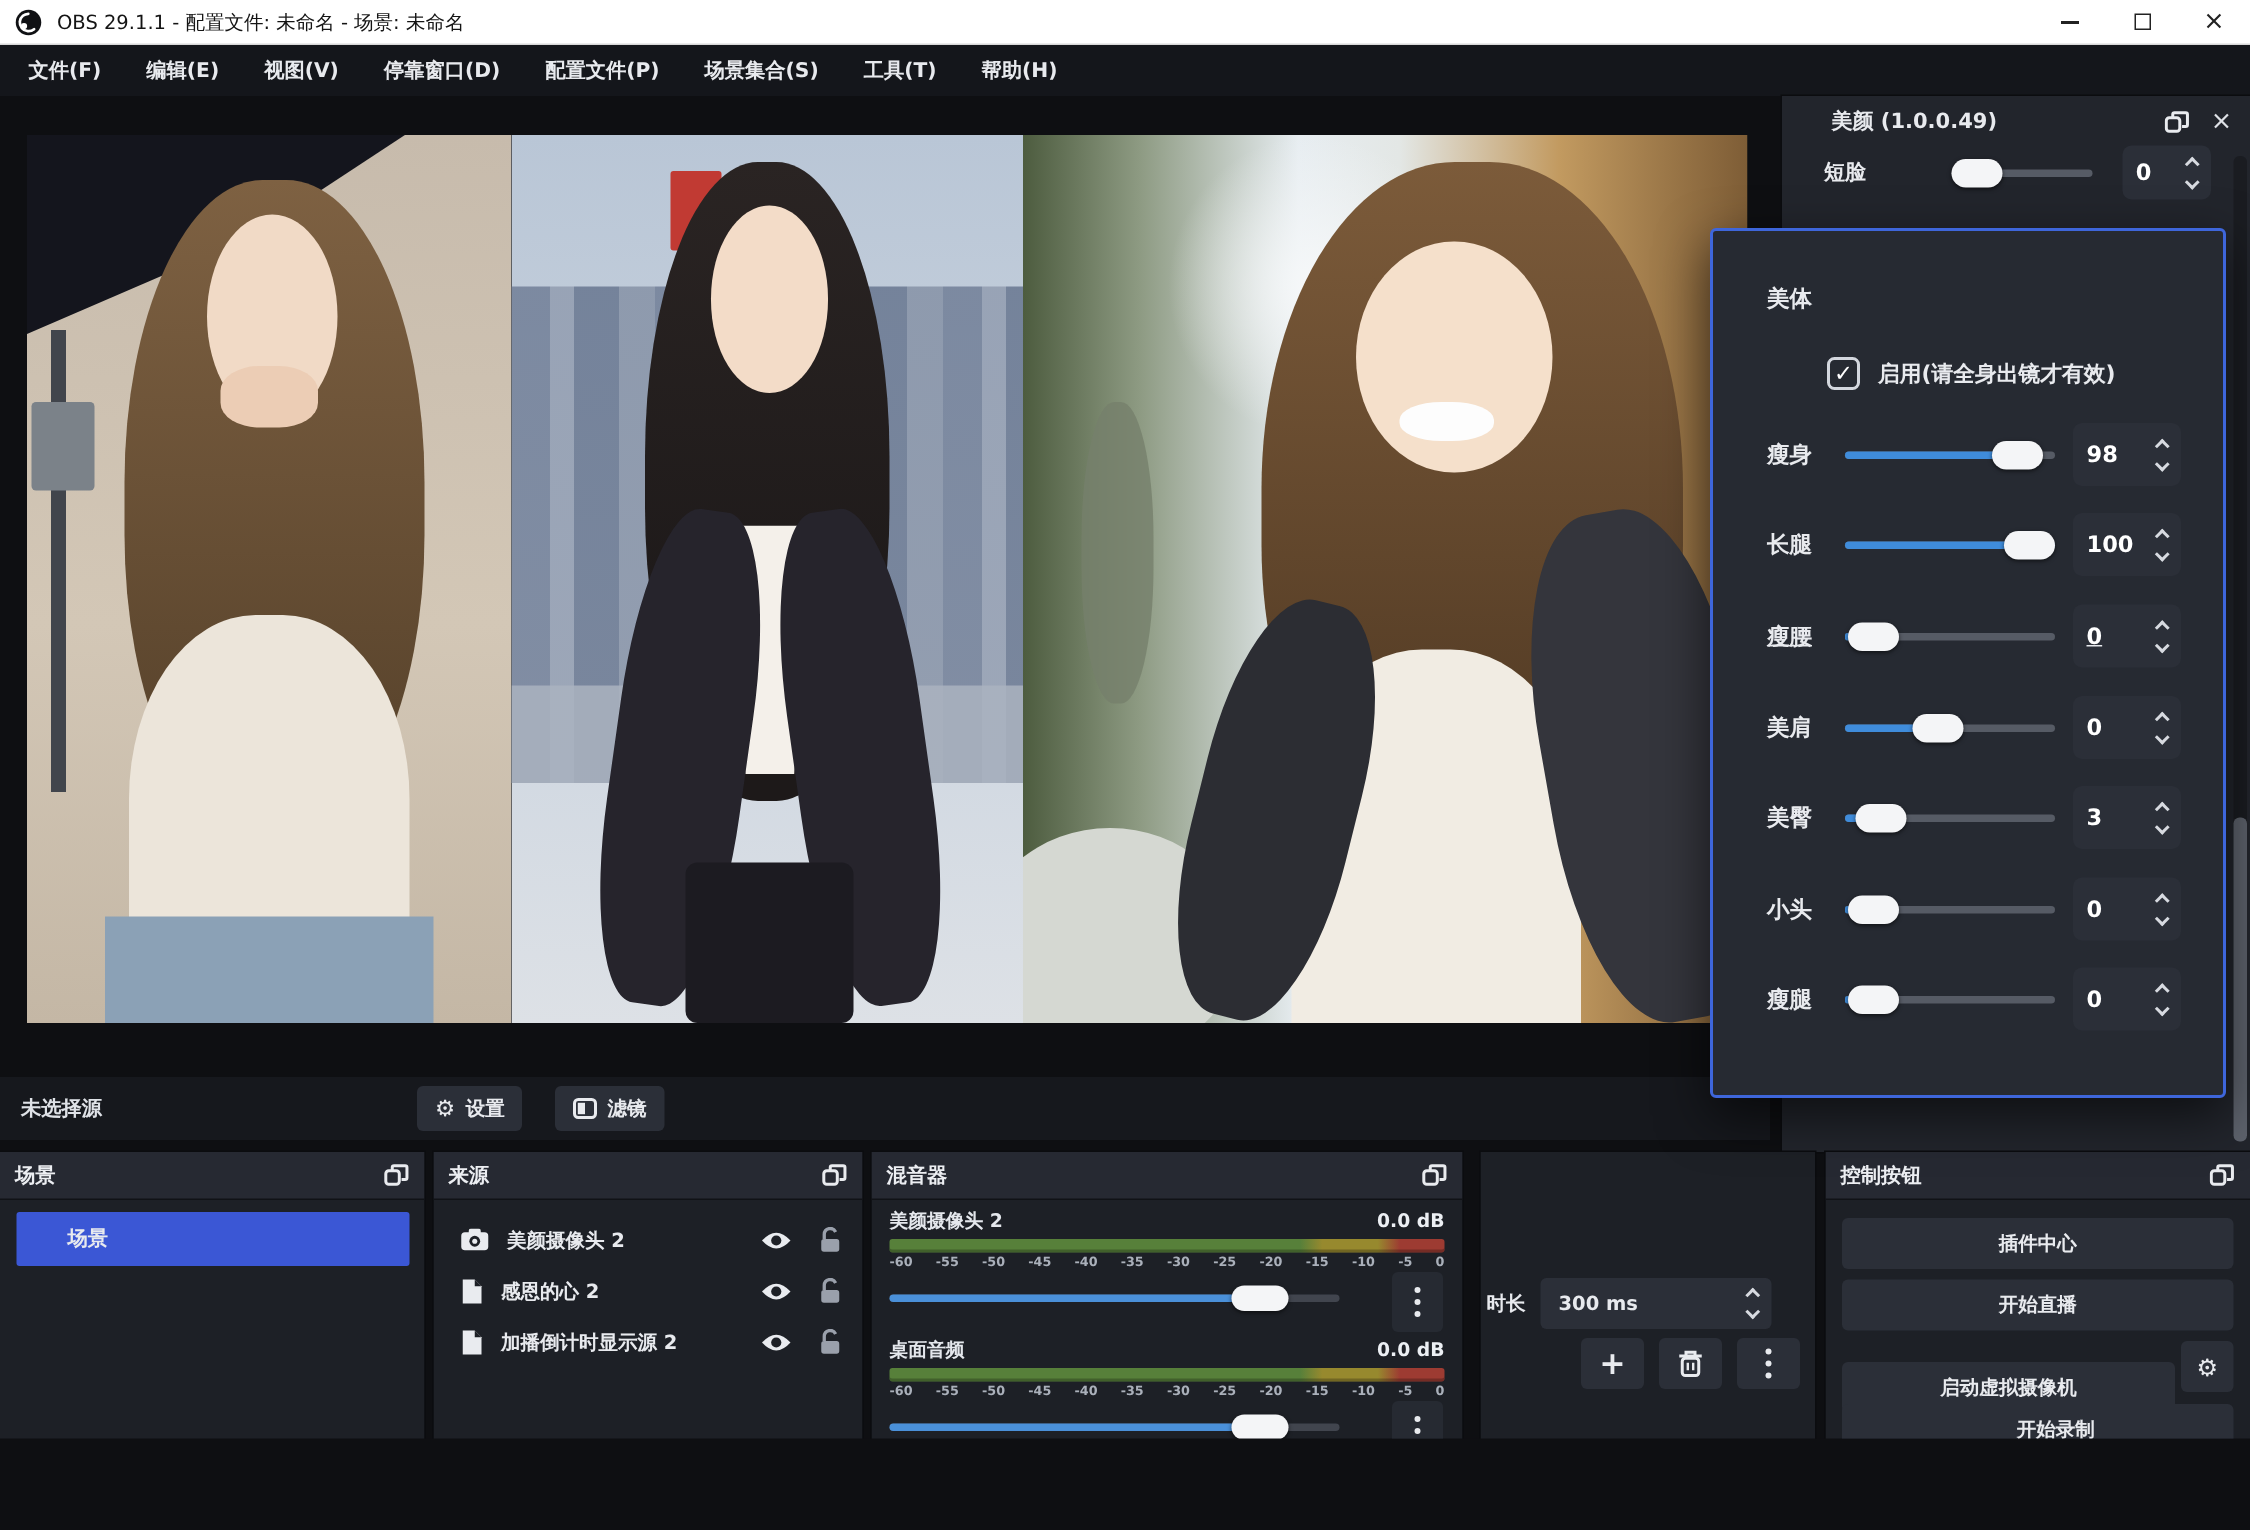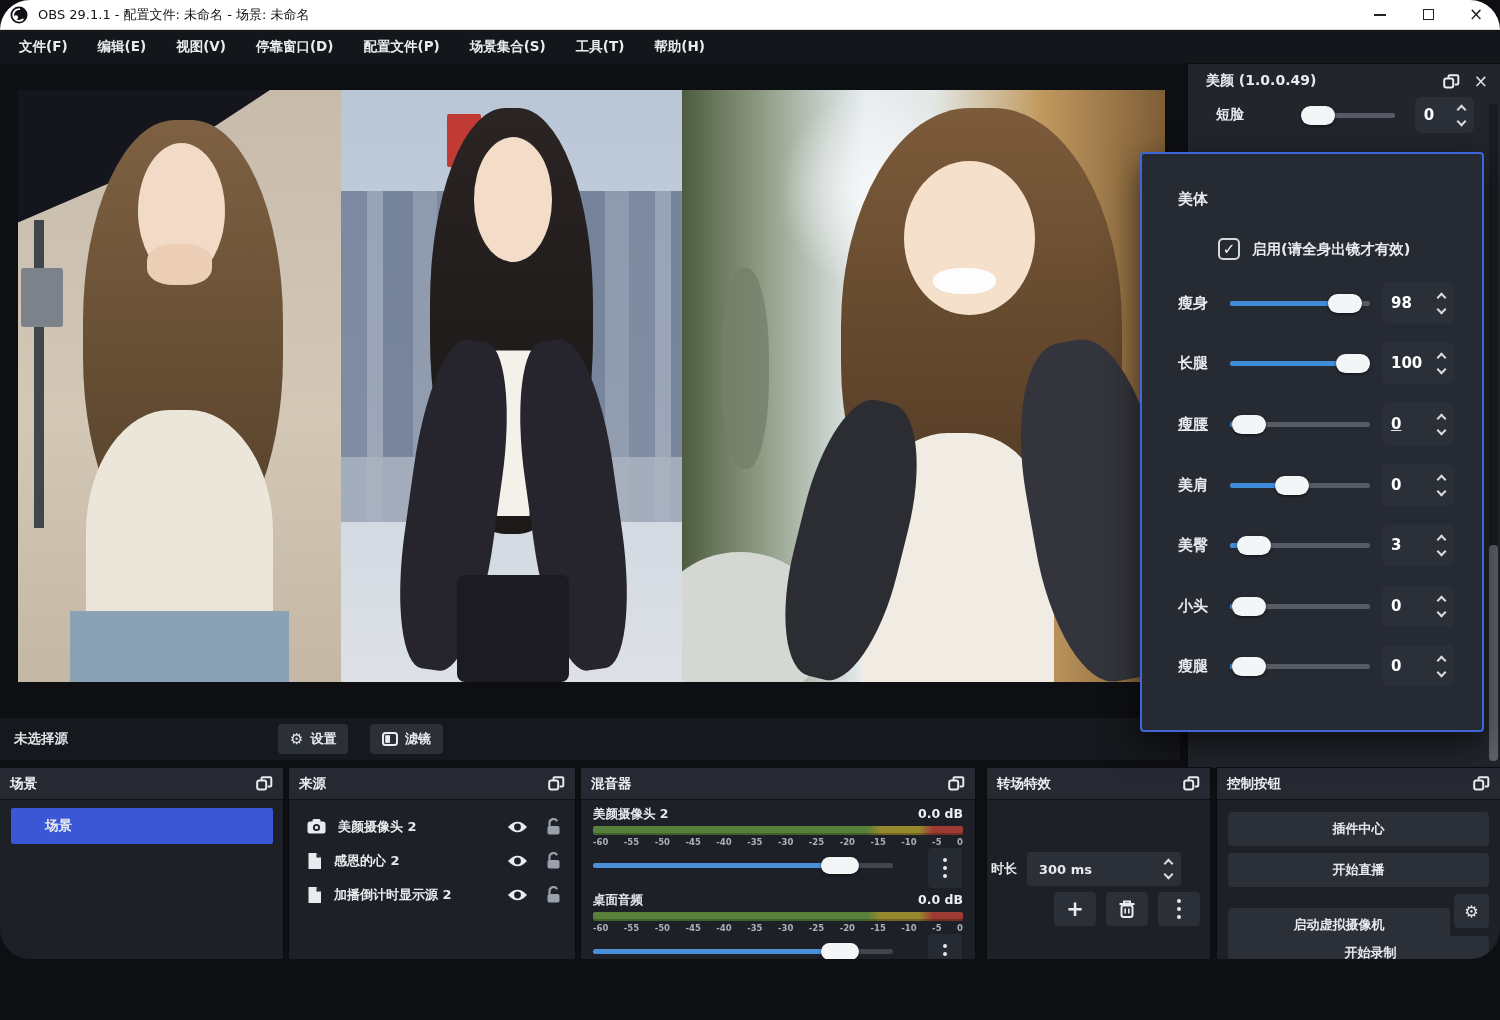--- a/index.html
+++ b/index.html
@@ -1,20 +1,20 @@
 <!DOCTYPE html>
 <html><head>
 <meta charset="utf-8">
 <style>
   * { margin:0; padding:0; box-sizing:border-box; }
   html,body { background:#0e0f12; }
   #app {
     position:relative; width:1500px; height:959px; overflow:hidden;
     font-family:"DejaVu Sans","Liberation Sans",sans-serif;
-    color:#e8eaee; font-size:13px;border-radius:30px;
+    color:#e8eaee; font-size:13px;
   }
   .abs { position:absolute; }
 
   
   .titlebar { left:0; top:0; width:1500px; height:30px; background:#ffffff; color:#111;
     display:flex; align-items:center; border-bottom:1px solid #d8d8d8; }
   .titlebar .title { margin-left:10px; font-size:13px; color:#141414; }
   .win-controls { margin-left:auto; display:flex; height:100%; }
   .win-btn { width:48px; height:100%; display:flex; align-items:center; justify-content:center; cursor:default; }
   .min-glyph { width:12px; height:2px; background:#222; display:inline-block; }
@@ -42,21 +42,21 @@
 
   
   .panel { background:#1d2026; outline:1px solid #0b0c0f; }
   .phead { height:32px; background:#262932; display:flex; align-items:center; padding:0 10px;
     border-bottom:1px solid #101216; }
   .phead .ptitle { font-size:13.5px; font-weight:700; color:#eceef2; }
   .phead .dockico { margin-left:auto; display:flex; }
 
   
   .beauty { left:1188px; top:64px; width:312px; height:704px; background:#22252c; outline:1px solid #0b0c0f; }
-  .bphead { height:34px; display:flex; align-items:center; padding:0 8px 0 18px; background:#22252c; }
+  .bphead { height:34px; display:flex; align-items:center; padding:0 8px 0 33px; background:#22252c; }
   .bphead .ptitle { font-size:14px; font-weight:700; }
   .scrolltrack { position:absolute; right:2px; top:40px; width:9px; height:656px; background:#1a1c21; border-radius:4px; }
   .scrollthumb { position:absolute; right:2px; top:481px; width:9px; height:216px; background:#5d626c; border-radius:4px; }
 
   .valuebox { background:#2b2f38; border-radius:6px; display:flex; align-items:center;
     justify-content:space-between; padding:0 9px; }
   .vnum { font-size:15px; font-weight:700; color:#fff; }
   .chevcol { display:flex; flex-direction:column; gap:5px; align-items:center; }
   .chev { display:inline-block; width:7px; height:7px; border-right:2.2px solid #d7dae0; border-bottom:2.2px solid #d7dae0; }
   .chev.up { transform:rotate(-135deg); margin-top:3px; }
@@ -534,29 +534,20 @@
     </div>
 
     <div class="kebab" style="left:347px;top:166px;">
       <span class="dot"></span>
         <span class="dot"></span>
         <span class="dot"></span>
     </div>
   </div>
 
   <div class="abs panel" style="left:987px;top:768px;width:223px;height:252px;">
-    <div class="phead">
-      <span class="ptitle">转场特效</span>
-      <span class="dockico">
-        <svg width="17" height="15" viewBox="0 0 17 15">
-            <rect x="1.2" y="4.5" width="9" height="9" rx="2" fill="none" stroke="#e9ebef" stroke-width="2"></rect>
-            <path d="M5.5 4.5 V2.4 a1.2 1.2 0 0 1 1.2-1.2 h7.4 a1.2 1.2 0 0 1 1.2 1.2 v6.8 a1.2 1.2 0 0 1-1.2 1.2 h-2.4" fill="none" stroke="#e9ebef" stroke-width="2"></path>
-          </svg>
-      </span>
-    </div>
     <div class="durrow">
       <span class="durlabel">时长</span>
       <div class="durbox">
         <span>300 ms</span>
         <span class="chevcol">
             <i class="chev up"></i>
             <i class="chev down"></i>
           </span>
       </div>
     </div>

